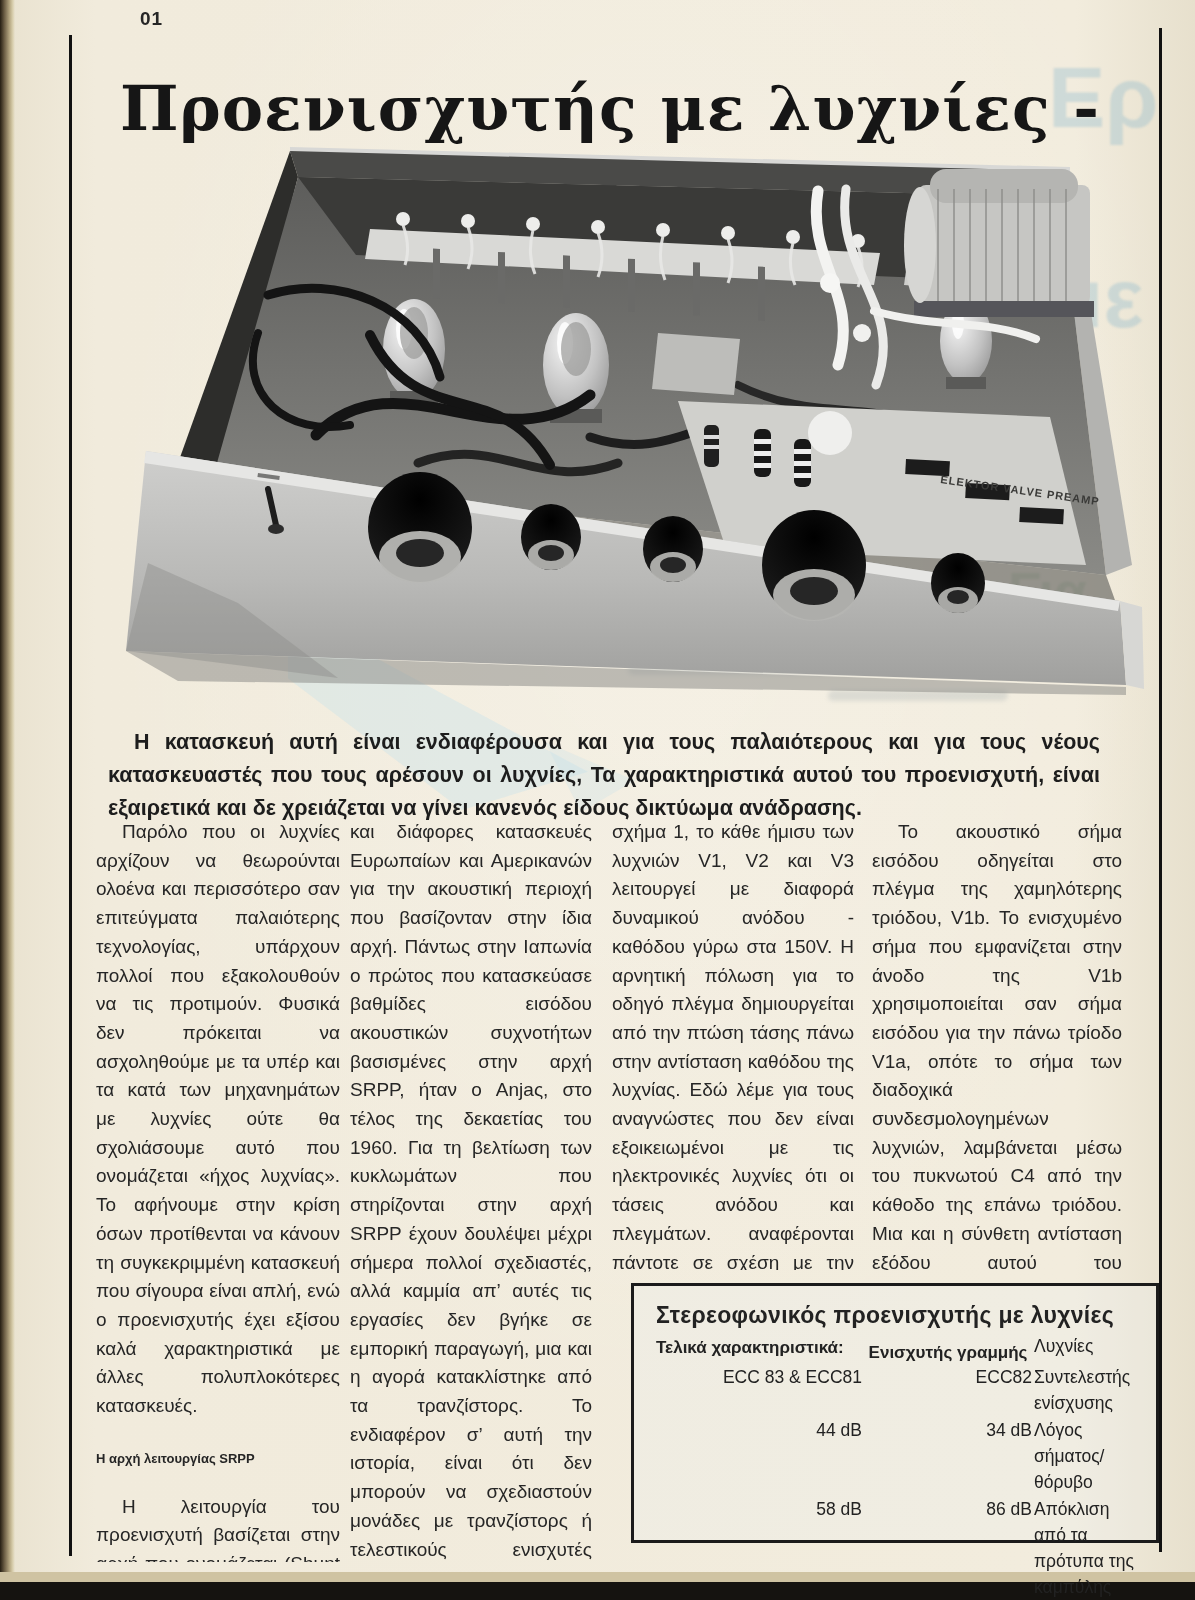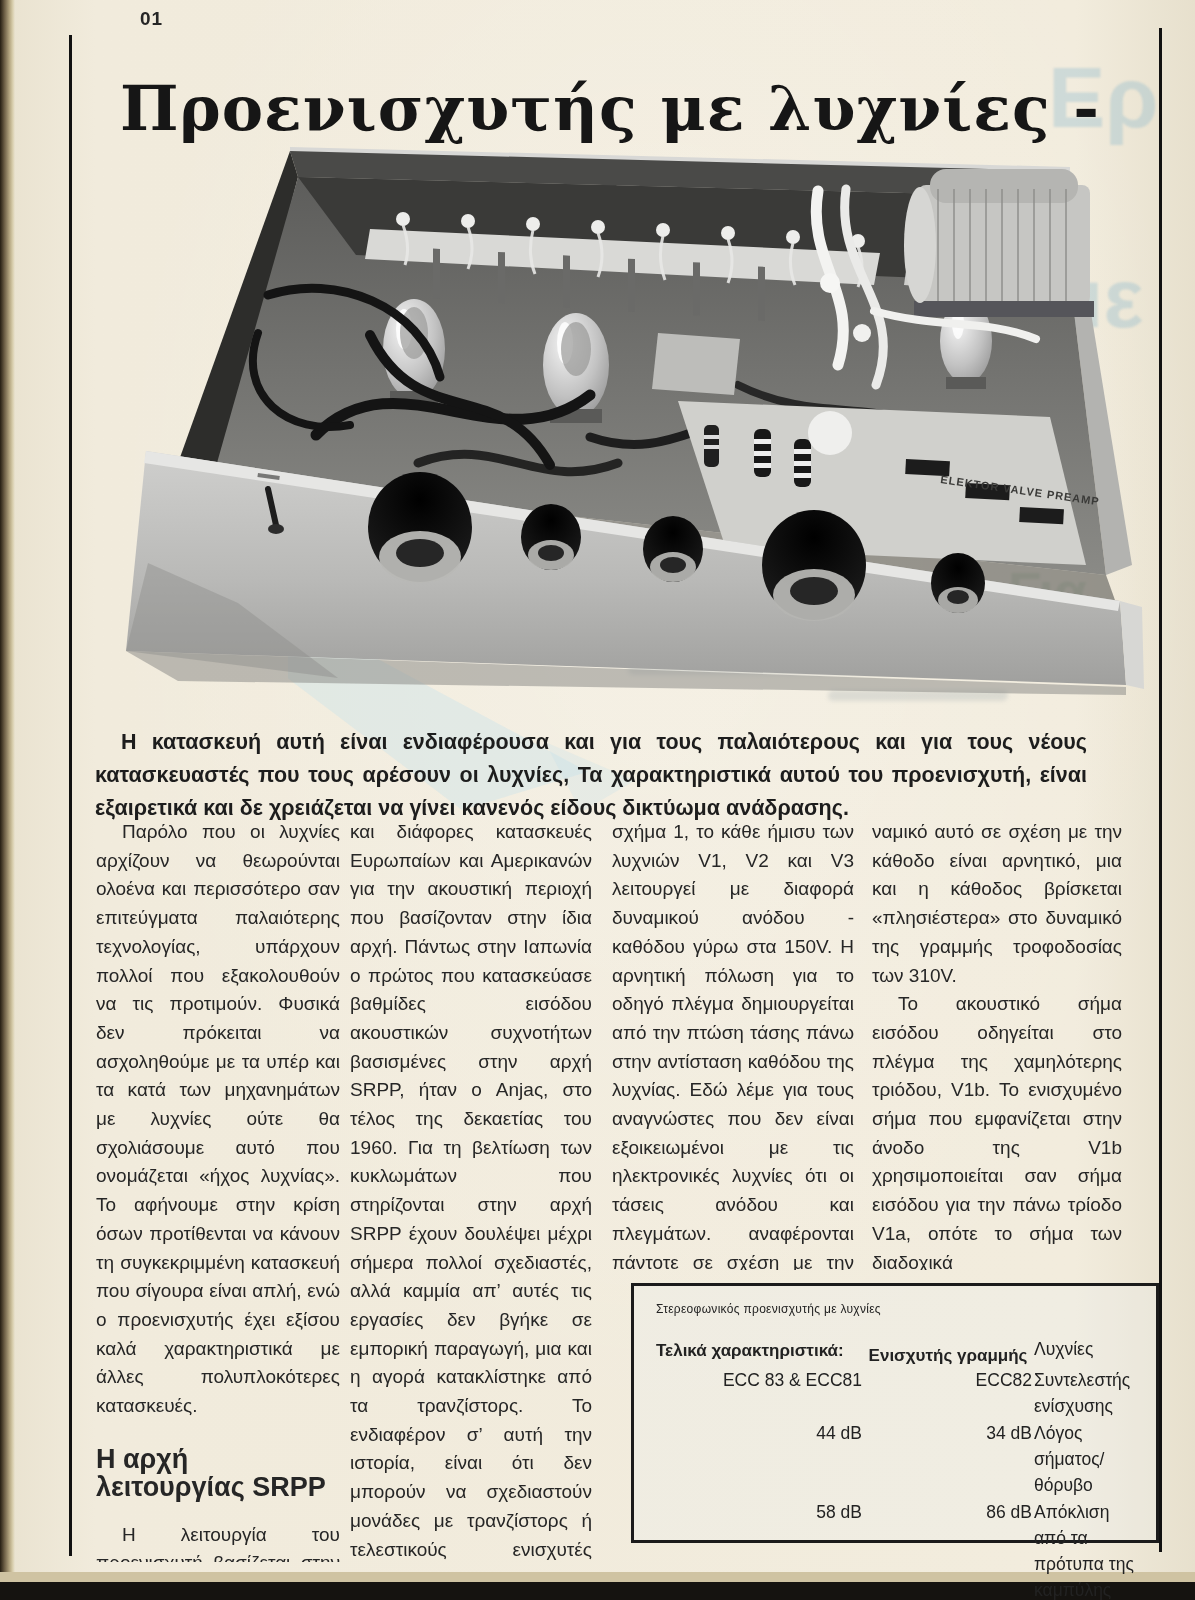--- a/index.html
+++ b/index.html
@@ -34,40 +34,40 @@
   .cyan-streak{position:absolute;background:#bfe0ec;opacity:.33;z-index:1;}
   .streak-1{left:288px;top:598px;width:300px;height:212px;clip-path:polygon(0% 6%,100% 82%,58% 100%,0% 38%);}
   .streak-2{left:545px;top:742px;width:90px;height:70px;clip-path:polygon(0% 0%,100% 55%,40% 100%);opacity:.25;}
   .bleed-bar{position:absolute;background:#7e8f9a;opacity:.20;filter:blur(2px);border-radius:6px;transform:skewX(-4deg);z-index:1;}
   .bb-1{left:628px;top:662px;width:330px;height:13px;}
   .bb-2{left:828px;top:690px;width:180px;height:11px;}
 
   .photo{position:absolute;left:118px;top:133px;width:1026px;height:566px;z-index:2;}
 
   .intro{
-    position:absolute;left:95px;top:704px;width:992px;z-index:2;
+    position:absolute;left:108px;top:704px;width:992px;z-index:2;
     font-size:21.5px;line-height:33px;font-weight:bold;text-align:justify;
     text-indent:26px;color:#1d1d1d;
   }
 
   .col{position:absolute;top:818px;text-align:justify;font-size:19px;line-height:28.7px;color:#262626;overflow:hidden;z-index:2;}
   .col p{margin:0;}
   .col p.indent{text-indent:26px;}
   .col-1{left:96px;width:244px;height:744px;}
   .col-2{left:350px;width:242px;height:744px;}
   .col-3{left:612px;width:242px;height:452px;}
   .col-4{left:872px;width:250px;height:452px;}
-  .col-heading{font-weight:bold;font-size:27px;line-height:28px;margin:24px 0 20px 0;text-align:left;}
+  .col-heading{font-weight:bold;font-size:13px;line-height:28px;margin:24px 0 20px 0;text-align:left;}
 
   .spec-table{
     position:absolute;left:631px;top:1283px;width:528px;height:260px;z-index:3;
     border:3px solid #1b1b1b;background:rgba(236,239,240,.30);
     box-sizing:border-box;padding:16px 18px 10px 22px;font-size:17.5px;color:#222;
   }
-  .spec-title{font-weight:normal;font-size:12px;letter-spacing:.3px;margin-bottom:20px;}
+  .spec-title{font-weight:bold;font-size:23px;letter-spacing:.3px;margin-bottom:4px;}
   .spec-grid{display:grid;grid-template-columns:206px 168px 110px;column-gap:2px;align-items:start;}
   .spec-grid .hdr{font-weight:bold;font-size:17px;line-height:20px;}
   .hdr-mag,.hdr-line{text-align:center;}
   .hdr-line{padding-top:10px;}
   .cell{line-height:26px;}
   .cell-mag,.cell-line{text-align:right;}
   .hdr-label{align-self:center;}
   .spec-grid{row-gap:1px;}
   .span-val{grid-column:2/4;text-align:right;line-height:26px;white-space:nowrap;}
   sub{font-size:.68em;}
@@ -298,21 +298,20 @@
   <div class="col col-2">
     <p>και διάφορες κατασκευές Ευρωπαίων και Αμερικανών για την ακουστική περιοχή που βασίζονταν στην ίδια αρχή. Πάντως στην Ιαπωνία ο πρώτος που κατασκεύασε βαθμίδες εισόδου ακουστικών συχνοτήτων βασισμένες στην αρχή SRPP, ήταν ο Anjaς, στο τέλος της δεκαετίας του 1960. Για τη βελτίωση των κυκλωμάτων που στηρίζονται στην αρχή SRPP έχουν δουλέψει μέχρι σήμερα πολλοί σχεδιαστές, αλλά καμμία απ’ αυτές τις εργασίες δεν βγήκε σε εμπορική παραγωγή, μια και η αγορά κατακλίστηκε από τα τρανζίστορς. Το ενδιαφέρον σ’ αυτή την ιστορία, είναι ότι δεν μπορούν να σχεδιαστούν μονάδες με τρανζίστορς ή τελεστικούς ενισχυτές βασισμένες στην αρχή SRPP, επειδή η παντελής απουσία κυκλωμάτων ανάδρασης θα δημιουργούσε πολύ μεγάλες παραμορφώσεις.</p>
 
   </div>
 
   <div class="col col-3">
     <p>σχήμα 1, το κάθε ήμισυ των λυχνιών V1, V2 και V3 λειτουργεί με διαφορά δυναμικού ανόδου - καθόδου γύρω στα 150V. Η αρνητική πόλωση για το οδηγό πλέγμα δημιουργείται από την πτώση τάσης πάνω στην αντίσταση καθόδου της λυχνίας. Εδώ λέμε για τους αναγνώστες που δεν είναι εξοικειωμένοι με τις ηλεκτρονικές λυχνίες ότι οι τάσεις ανόδου και πλεγμάτων. αναφέρονται πάντοτε σε σχέση με την κάθοδο (είναι δηλαδή διαφορές δυναμικού ως προς την κάθοδο και όχι απόλυτες τάσεις). Έτσι το πλέγμα οδήγησης της V1a για παράδειγμα, έχει θετικό δυναμικό ως προς γη, αλλά το δυ-</p>
   </div>
 
   <div class="col col-4">
-    <p>ναμικό αυτό σε σχέση με την κάθοδο είναι αρνητικό, μια και η κάθοδος βρίσκεται «πλησιέστερα» στο δυναμικό της γραμμής τροφοδοσίας των 310V.</p>
     <p class="indent">Το ακουστικό σήμα εισόδου οδηγείται στο πλέγμα της χαμηλότερης τριόδου, V1b. Το ενισχυμένο σήμα που εμφανίζεται στην άνοδο της V1b χρησιμοποιείται σαν σήμα εισόδου για την πάνω τρίοδο V1a, οπότε το σήμα των διαδοχικά συνδεσμολογημένων λυχνιών, λαμβάνεται μέσω του πυκνωτού C4 από την κάθοδο της επάνω τριόδου. Μια και η σύνθετη αντίσταση εξόδου αυτού του κυκλώματος SRPP είναι</p>
   </div>
 
   <div class="spec-table">
     <div class="spec-title">Στερεοφωνικός προενισχυτής με λυχνίες</div>
     <div class="spec-grid">
       <div class="hdr hdr-label">Τελικά χαρακτηριστικά:</div>
       <div class="hdr hdr-line">Ενισχυτής γραμμής</div>
 
       <div class="cell">Λυχνίες</div>

